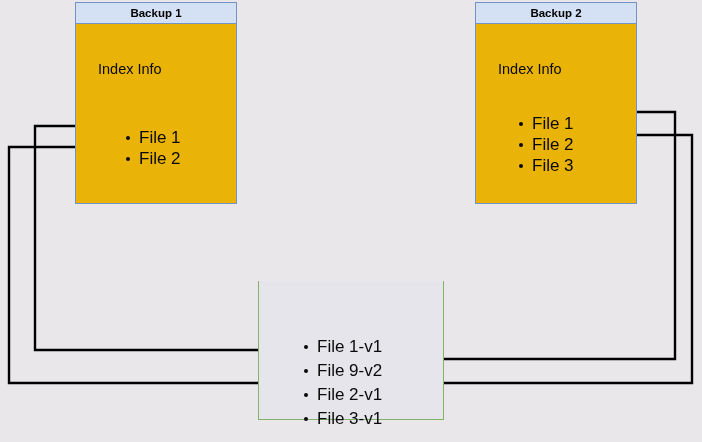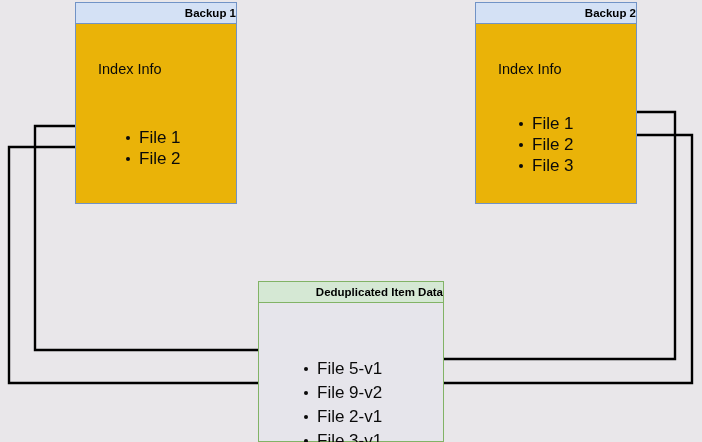--- a/index.html
+++ b/index.html
@@ -28,21 +28,21 @@
     pointer-events: none;
   }
   .node {
     position: absolute;
     box-sizing: border-box;
   }
   .node-header {
     box-sizing: border-box;
     height: 22px;
     line-height: 20px;
-    text-align: right;
+    text-align: center;
     font-size: 11.5px;
     font-weight: bold;
     color: #000000;
   }
   .node-body {
     box-sizing: border-box;
     position: relative;
   }
   
   .backup-node .node-header {
@@ -141,24 +141,23 @@
       <div class="index-label" style="left:22px; top:37px;">Index Info</div>
       <ul class="file-list" style="left:41px; top:89px;">
         <li>File 1</li>
         <li>File 2</li>
         <li>File 3</li>
       </ul>
     </div>
   </div>
 
   <div class="node dedup-node" style="left:258px; top:281px; width:186px; height:161px;">
-    <div class="node-header">Deduplicated Item Data</div>
     <div class="node-body" style="height:139px;">
       <ul class="file-list dedup-list" style="left:43px; top:54px;">
-        <li>File 5-v1</li>
+        <li>File 1-v1</li>
         <li>File 9-v2</li>
         <li>File 2-v1</li>
         <li>File 3-v1</li>
       </ul>
     </div>
   </div>
 
 </div>
 
 </body></html>

